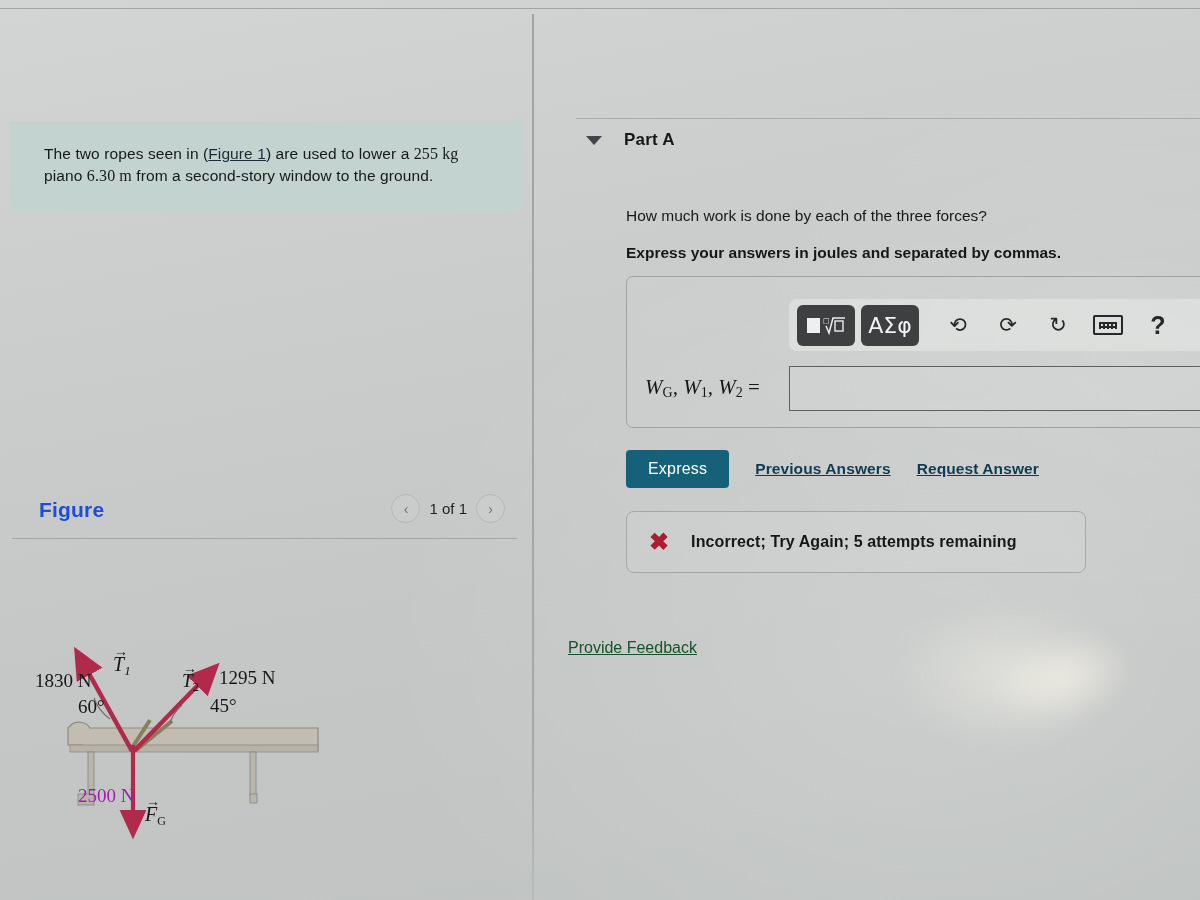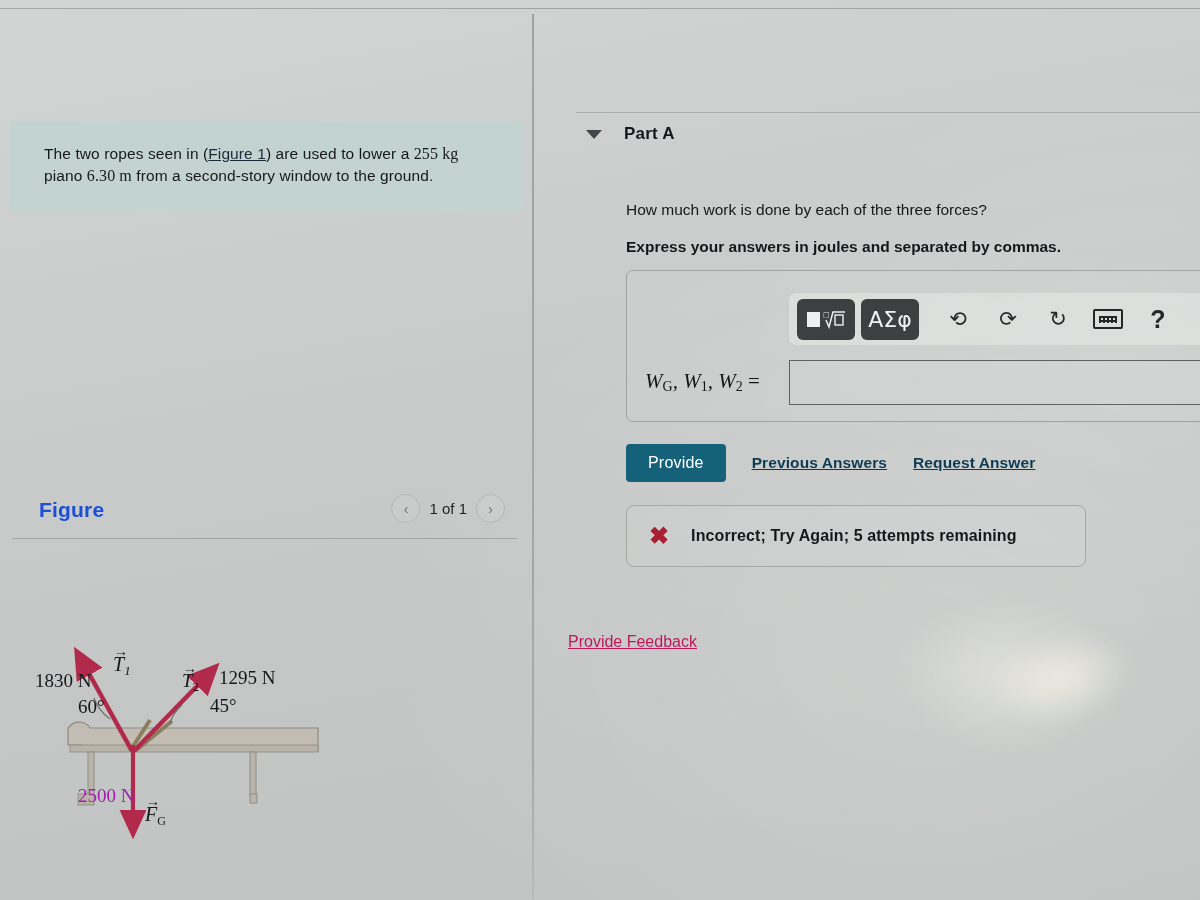--- a/index.html
+++ b/index.html
@@ -72,21 +72,21 @@
     cursor:pointer;
   }
   #figure-count{font-size:15px;color:#1e2122;}
   #figure-rule{
     position:absolute;left:12px;top:538px;width:505px;height:1px;
     background:rgba(120,126,126,0.45);
   }
   #figure-canvas{position:absolute;left:10px;top:545px;width:513px;height:340px;}
 
   
-  #right{position:absolute;left:534px;top:0;width:666px;height:676px;}
+  #right{position:absolute;left:534px;top:6px;width:666px;height:676px;}
   #part-rule{
     position:absolute;left:42px;top:112px;width:640px;height:1px;
     background:rgba(120,126,126,0.42);
   }
   #part-header{position:absolute;left:52px;top:124px;display:flex;align-items:center;gap:22px;}
   #collapse-triangle{
     width:0;height:0;border-left:8px solid transparent;border-right:8px solid transparent;
     border-top:9px solid #41464a;cursor:pointer;
   }
   #part-label{font-size:17px;font-weight:bold;color:#15181a;letter-spacing:.2px;}
@@ -165,21 +165,21 @@
     border:1px solid #a4a8a6;border-radius:8px;
     background:rgba(255,255,255,0.07);
     display:flex;align-items:center;gap:22px;padding-left:22px;
     box-sizing:border-box;
   }
   #incorrect-icon{color:#a81f31;font-size:24px;font-weight:bold;line-height:1;}
   #feedback-text{font-size:16px;font-weight:bold;color:#15181a;letter-spacing:.1px;}
 
   #provide-feedback{
     position:absolute;left:34px;top:633px;
-    font-size:16px;color:#be185d;text-decoration:underline;cursor:pointer;
+    font-size:16px;color:#14532d;text-decoration:underline;cursor:pointer;
   }
 
   .blurwrap{filter:blur(0.35px);}
 </style>
 </head>
 <body>
 
 <div id="screen"></div>
 <div id="reflection"></div>
 <div id="reflection2"></div>
@@ -310,21 +310,21 @@
     </div>
 
     <div id="answer-label">
       <i>W</i><span class="sub">G</span><i>, W</i><span class="sub">1</span><i>, W</i><span class="sub">2</span><span> =</span>
     </div>
 
     <input id="answer-input" type="text" placeholder="" style="">
   </div>
 
   <div id="action-row">
-    <button id="submit-button">Provide</button>
+    <button id="submit-button">Express</button>
     <span class="action-link">Previous Answers</span>
     <span class="action-link">Request Answer</span>
   </div>
 
   <div id="feedback-banner">
     <span id="incorrect-icon">✖</span>
     <span id="feedback-text">Incorrect; Try Again; 5 attempts remaining</span>
   </div>
 
   <div id="provide-feedback">Provide Feedback</div>

